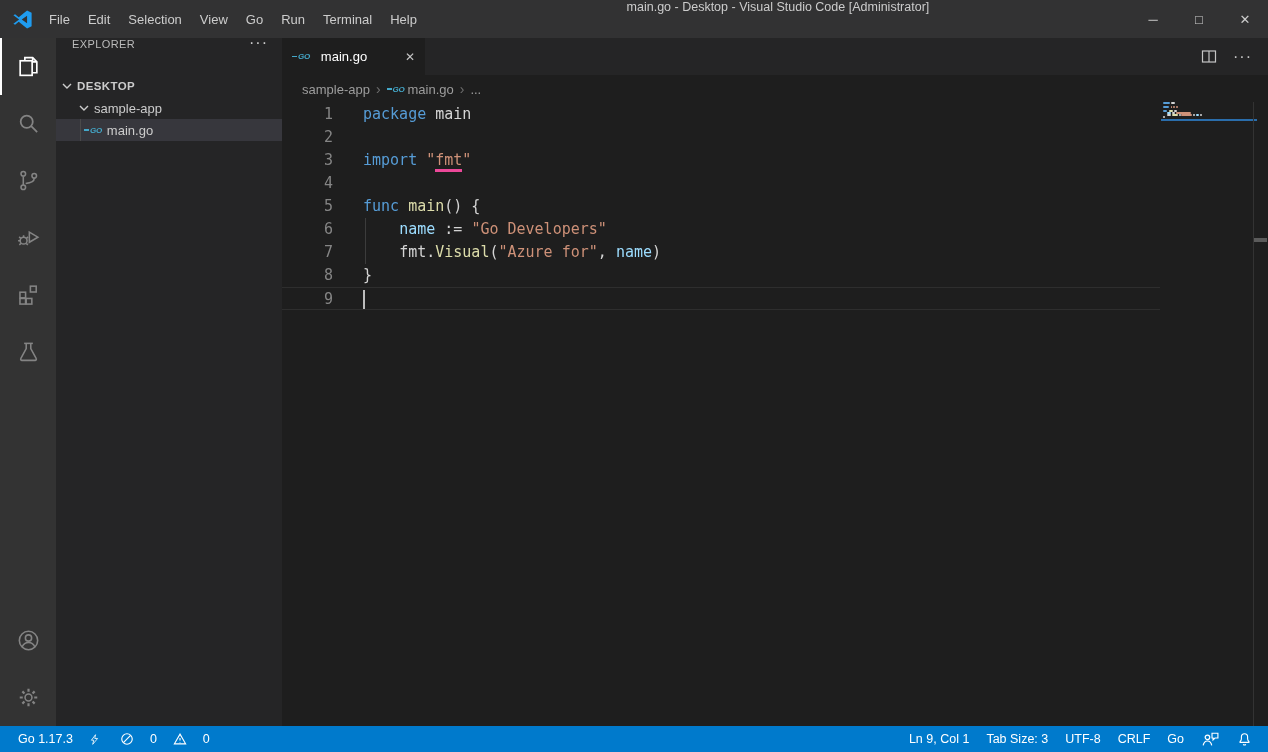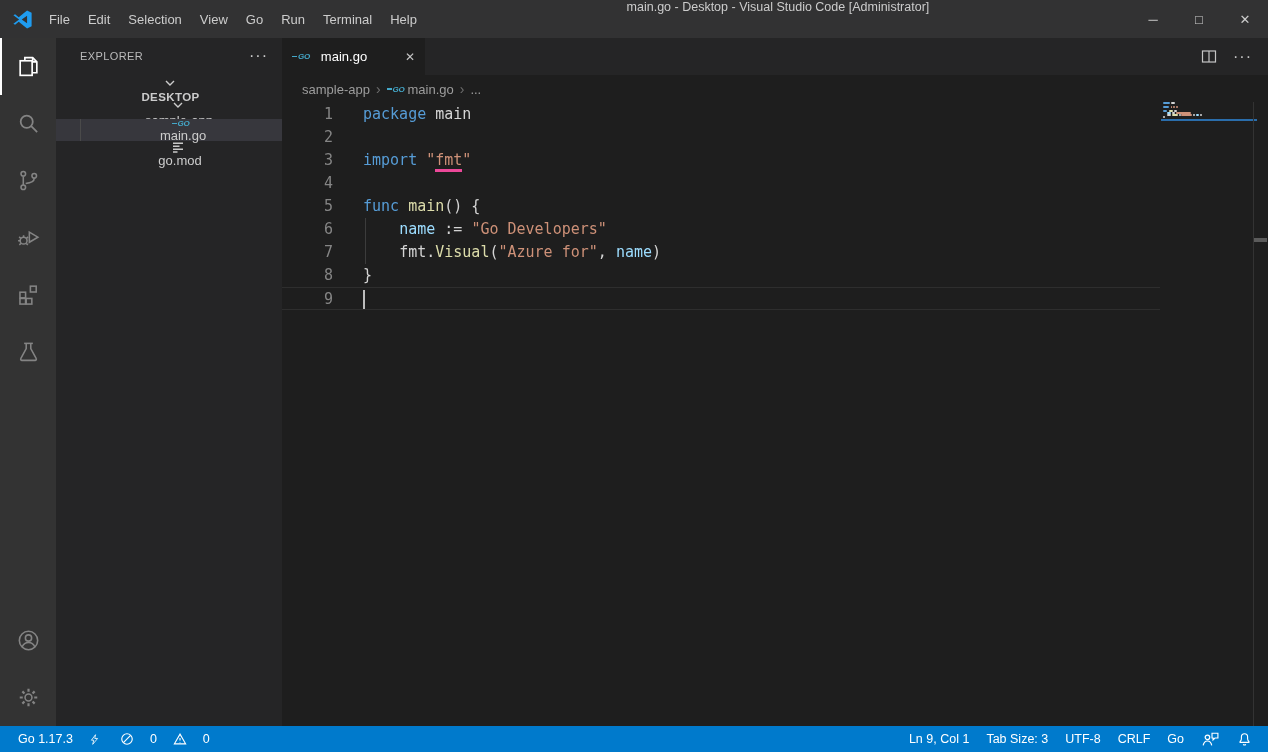--- a/index.html
+++ b/index.html
@@ -15,24 +15,24 @@
   .wc{width:46px;height:100%;display:flex;align-items:center;justify-content:center;font-size:13px;color:#cccccc;}
   
   .body{flex:1;display:flex;min-height:0;}
   .activitybar{width:56px;background:#333333;display:flex;flex-direction:column;align-items:stretch;}
   .ab-item{height:57px;display:flex;align-items:center;justify-content:center;color:#848484;cursor:pointer;box-sizing:border-box;}
   .ab-item.active{color:#ffffff;border-left:2px solid #ffffff;padding-right:2px;}
   .ab-item svg{width:25px;height:25px;}
   .ab-spacer{flex:1;}
   
   .sidebar{width:226px;background:#252526;display:flex;flex-direction:column;color:#cccccc;min-height:0;}
-  .sb-header{flex:0 0 35px;display:flex;align-items:center;padding:0 14px 0 24px;font-size:11px;letter-spacing:.4px;color:#bbbbbb;}
+  .sb-header{flex:0 0 35px;display:flex;padding:0 14px 0 16px;font-size:11px;letter-spacing:.4px;color:#bbbbbb;}
   .sb-actions{margin-left:auto;font-size:16px;letter-spacing:1px;color:#cccccc;cursor:pointer;line-height:10px;}
   .tree{flex:1;overflow:hidden;padding-top:2px;}
-  .tree-row{height:22px;display:flex;align-items:center;font-size:13px;position:relative;cursor:pointer;color:#cccccc;flex-direction:column;}
+  .tree-row{height:22px;display:flex;align-items:center;font-size:13px;position:relative;cursor:pointer;color:#cccccc;}
   .tree-row.sel{background:#37373d;}
   .tree-row.guideline::before{content:"";position:absolute;left:24px;top:0;bottom:0;width:1px;background:#4a4a4a;}
   .pl-root0{padding-left:3px;}
   .pl-folder1{padding-left:20px;}
   .pl-file2{padding-left:28px;}
   .pl-file1{padding-left:22px;}
   .root-label{font-weight:bold;font-size:11.5px;letter-spacing:.4px;}
   .chev{display:flex;align-items:center;margin-right:2px;color:#cccccc;}
   .chev svg{width:16px;height:16px;}
   .f-icon{margin-right:5px;display:flex;align-items:center;}
@@ -200,28 +200,20 @@
               <svg viewBox="0 0 16 16" fill="none" stroke="currentColor" stroke-width="1.4">
                 <path d="M4 6l4 4 4-4"></path>
               </svg>
             </span>
             <span>sample-app</span>
           </div>
           <div class="tree-row pl-file2 sel guideline">
             <span class="ic go-icon f-icon">GO</span>
             <span>main.go</span>
           </div>
-          <div class="tree-row pl-file1">
-            <span class="ic f-icon">
-              <svg width="12" height="12" viewBox="0 0 12 12" stroke="#c9c9c9" stroke-width="1.4">
-                <path d="M1 2.2h10 M1 5.2h6.5 M1 8.2h10 M1 11h4.5"></path>
-              </svg>
-            </span>
-            <span>go.mod</span>
-          </div>
         </div>
     </aside>
 
     <main class="editor">
       <div class="tabbar">
         <div class="tab">
           <span class="f-icon go-icon">GO</span>
           <span class="tab-label">main.go</span>
           <span class="tclose">✕</span>
         </div>

